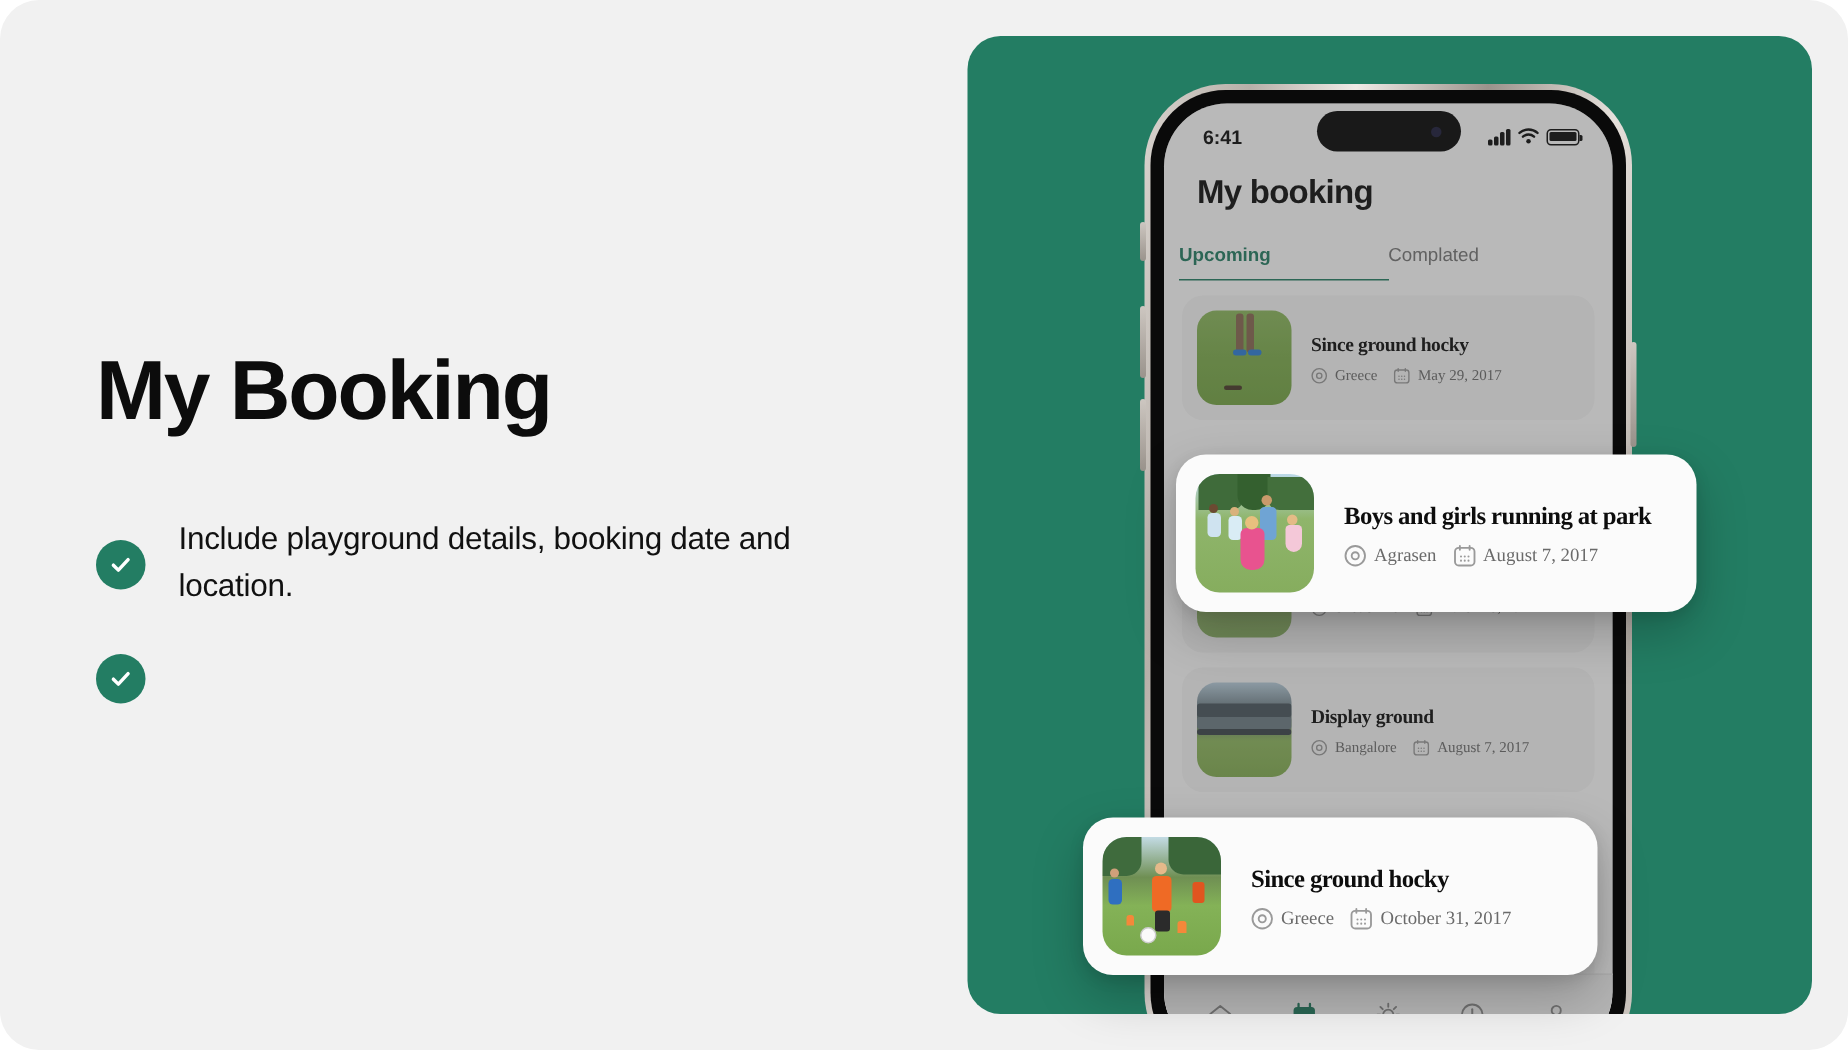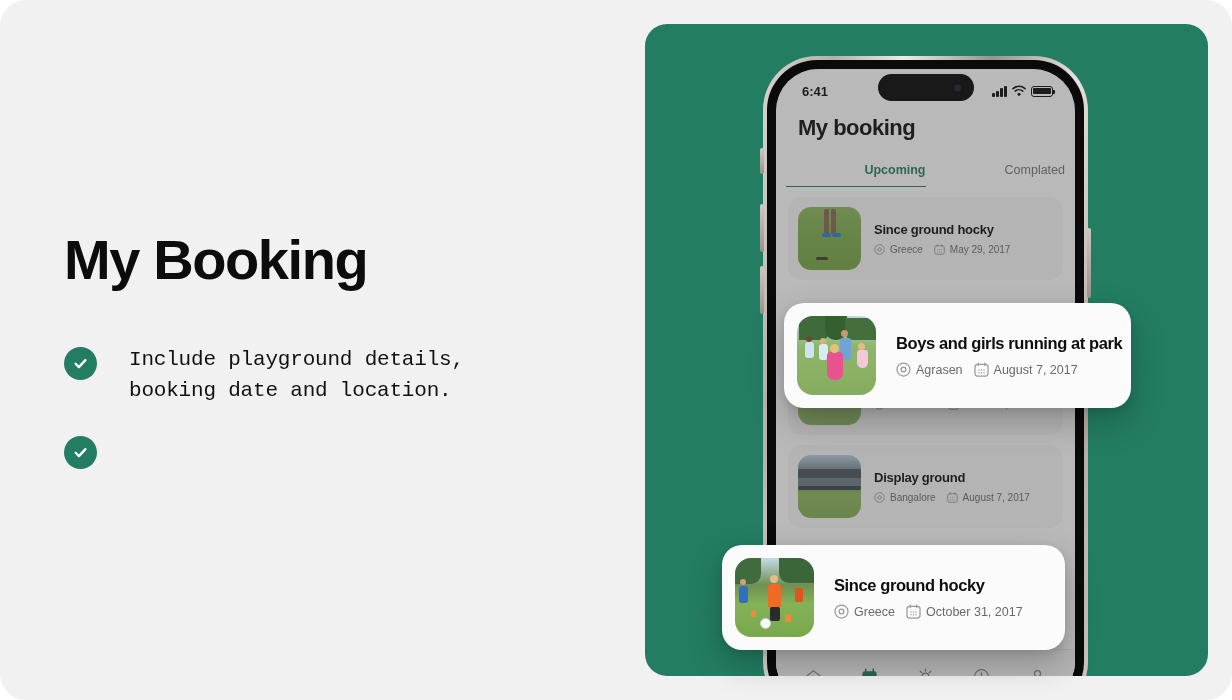--- a/index.html
+++ b/index.html
@@ -28,21 +28,21 @@
   }
   .headline {
     font-size: 56px;
     font-weight: 700;
     letter-spacing: -1.4px;
     color: #0c0c0c;
     line-height: 1.05;
     margin-bottom: 56px;
   }
   .bullets { display: flex; flex-direction: column; gap: 28px; }
-  .bullet { display: flex; align-items: flex-start; gap: 32px; font-family: Liberation Mono, monospace; }
+  .bullet { display: flex; align-items: center; gap: 22px; }
   .check {
     flex: 0 0 auto;
     width: 33px; height: 33px;
     border-radius: 50%;
     background: #237d63;
     display: flex; align-items: center; justify-content: center;
     margin-top: 2px;
   }
   .check svg { display: block; }
   .bullet-text {
@@ -157,21 +157,21 @@
     font-size: 22px; font-weight: 700; letter-spacing: -0.5px;
     color: #0d0d0d;
   }
 
   .tabs {
     display: flex;
     margin-top: 22px;
     padding: 0 10px;
   }
   .tab {
-    flex: 1; text-align: right;
+    flex: 1; text-align: left;
     font-size: 12.5px;
     padding-bottom: 9px;
     color: #767676;
     border-bottom: 1.5px solid transparent;
   }
   .tab.active { color: #237d63; font-weight: 700; border-bottom-color: #237d63; }
 
   .list {
     padding: 10px 12px 0 12px;
     display: flex; flex-direction: column; gap: 10px;
@@ -183,21 +183,21 @@
     padding: 10px;
   }
   .thumb {
     flex: 0 0 auto;
     width: 63px; height: 63px;
     border-radius: 13px;
     overflow: hidden;
     position: relative;
     background: #6f9a55;
   }
-  .li-body { min-width: 0; }
+  .li-body { min-width: 0; font-family: Liberation Serif, serif; }
   .li-title {
     font-size: 13px; font-weight: 700; color: #0d0d0d;
     letter-spacing: -0.25px; white-space: nowrap;
   }
   .li-meta { display: flex; align-items: flex-end; gap: 11px; margin-top: 7px; }
   .meta { display: flex; align-items: center; gap: 5px; font-size: 10px; color: #6d6d6d; white-space: nowrap; }
   .meta svg { display: block; flex: 0 0 auto; }
 
   
   .float-card {

